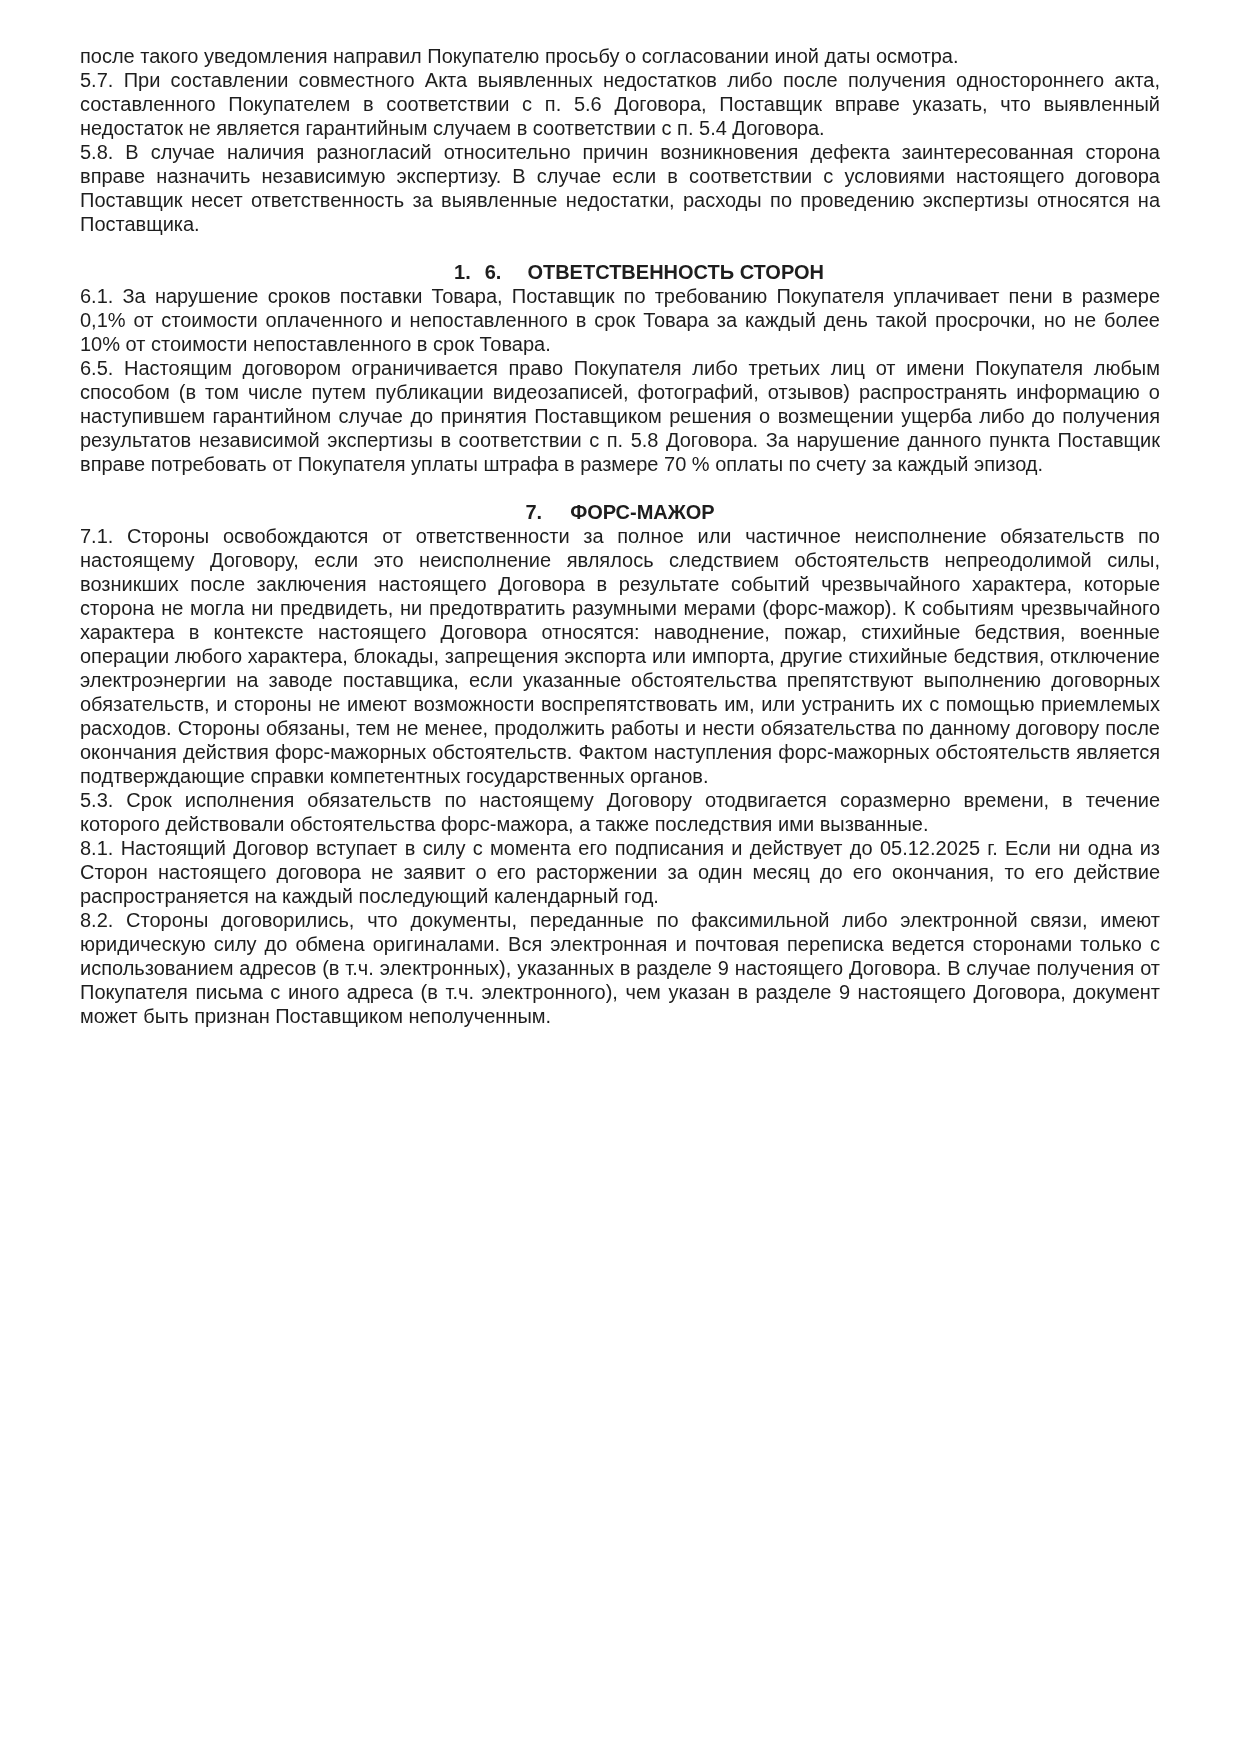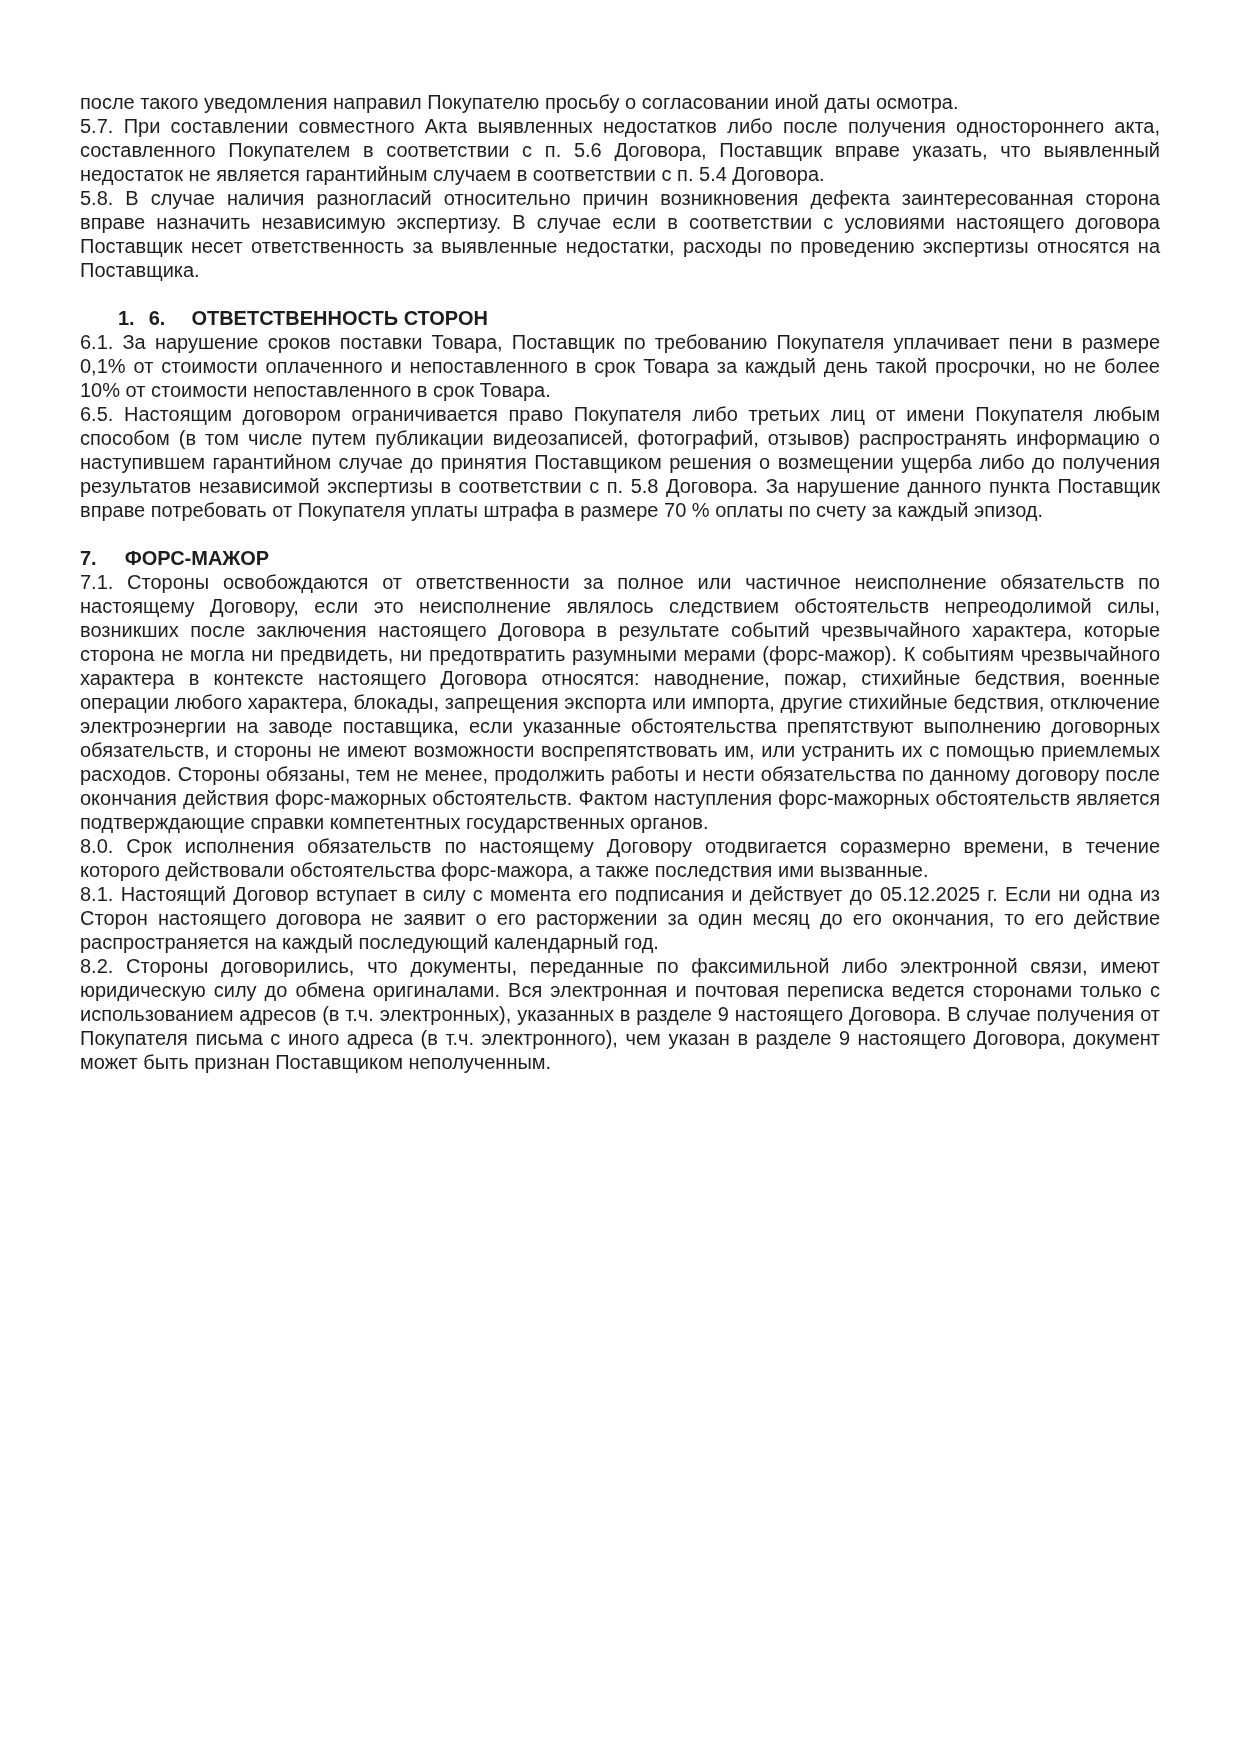--- a/index.html
+++ b/index.html
@@ -6,37 +6,37 @@
     margin: 0;
     padding: 0;
     background: #ffffff;
   }
   .page {
     position: relative;
     width: 1240px;
     height: 1755px;
     box-sizing: border-box;
     background: #ffffff;
-    padding: 90px 80px 0 80px;
+    padding: 44px 80px 0 80px;
     font-family: "Liberation Sans", "DejaVu Sans", sans-serif;
     font-size: 20px;
     line-height: 24px;
     color: #1e1e1e;
     overflow: hidden;
   }
   .para {
     margin: 0;
     text-align: justify;
   }
   .heading {
     margin: 24px 0 0 0;
     font-size: 20px;
     line-height: 24px;
     font-weight: bold;
-    text-align: left;
+    text-align: center;
   }
   .heading-indent {
     padding-left: 38px;
   }
   .h-marker { display: inline-block; margin-right: 14px; }
   .h-number { display: inline-block; margin-right: 26px; }
   .h-number-wide { display: inline-block; margin-right: 28px; }
   .h-title { display: inline-block; }
 </style>
 </head>
@@ -51,18 +51,18 @@
   <h2 class="heading heading-indent">
     <span class="h-marker">1.</span><span class="h-number">6.</span><span class="h-title">ОТВЕТСТВЕННОСТЬ СТОРОН</span>
   </h2>
   <p class="para">6.1. За нарушение сроков поставки Товара, Поставщик по требованию Покупателя уплачивает пени в размере 0,1% от стоимости оплаченного и непоставленного в срок Товара за каждый день такой просрочки, но не более 10% от стоимости непоставленного в срок Товара.</p>
   <p class="para">6.5. Настоящим договором ограничивается право Покупателя либо третьих лиц от имени Покупателя любым способом (в том числе путем публикации видеозаписей, фотографий, отзывов) распространять информацию о наступившем гарантийном случае до принятия Поставщиком решения о возмещении ущерба либо до получения результатов независимой экспертизы в соответствии с п. 5.8 Договора. За нарушение данного пункта Поставщик вправе потребовать от Покупателя уплаты штрафа в размере 70 % оплаты по счету за каждый эпизод.</p>
 
   <h2 class="heading">
     <span class="h-number-wide">7.</span><span class="h-title">ФОРС-МАЖОР</span>
   </h2>
   <p class="para">7.1. Стороны освобождаются от ответственности за полное или частичное неисполнение обязательств по настоящему Договору, если это неисполнение являлось следствием обстоятельств непреодолимой силы, возникших после заключения настоящего Договора в результате событий чрезвычайного характера, которые сторона не могла ни предвидеть, ни предотвратить разумными мерами (форс-мажор). К событиям чрезвычайного характера в контексте настоящего Договора относятся: наводнение, пожар, стихийные бедствия, военные операции любого характера, блокады, запрещения экспорта или импорта, другие стихийные бедствия, отключение электроэнергии на заводе поставщика, если указанные обстоятельства препятствуют выполнению договорных обязательств, и стороны не имеют возможности воспрепятствовать им, или устранить их с помощью приемлемых расходов. Стороны обязаны, тем не менее, продолжить работы и нести обязательства по данному договору после окончания действия форс-мажорных обстоятельств. Фактом наступления форс-мажорных обстоятельств является подтверждающие справки компетентных государственных органов.</p>
-  <p class="para">8.0. Срок исполнения обязательств по настоящему Договору отодвигается соразмерно времени, в течение которого действовали обстоятельства форс-мажора, а также последствия ими вызванные.</p>
+  <p class="para">5.3. Срок исполнения обязательств по настоящему Договору отодвигается соразмерно времени, в течение которого действовали обстоятельства форс-мажора, а также последствия ими вызванные.</p>
 
   <p class="para">8.1. Настоящий Договор вступает в силу с момента его подписания и действует до 05.12.2025 г. Если ни одна из Сторон настоящего договора не заявит о его расторжении за один месяц до его окончания, то его действие распространяется на каждый последующий календарный год.</p>
   <p class="para">8.2. Стороны договорились, что документы, переданные по факсимильной либо электронной связи, имеют юридическую силу до обмена оригиналами. Вся электронная и почтовая переписка ведется сторонами только с использованием адресов (в т.ч. электронных), указанных в разделе 9 настоящего Договора. В случае получения от Покупателя письма с иного адреса (в т.ч. электронного), чем указан в разделе 9 настоящего Договора, документ может быть признан Поставщиком неполученным.</p>
 
 </div>
 
 </body></html>

